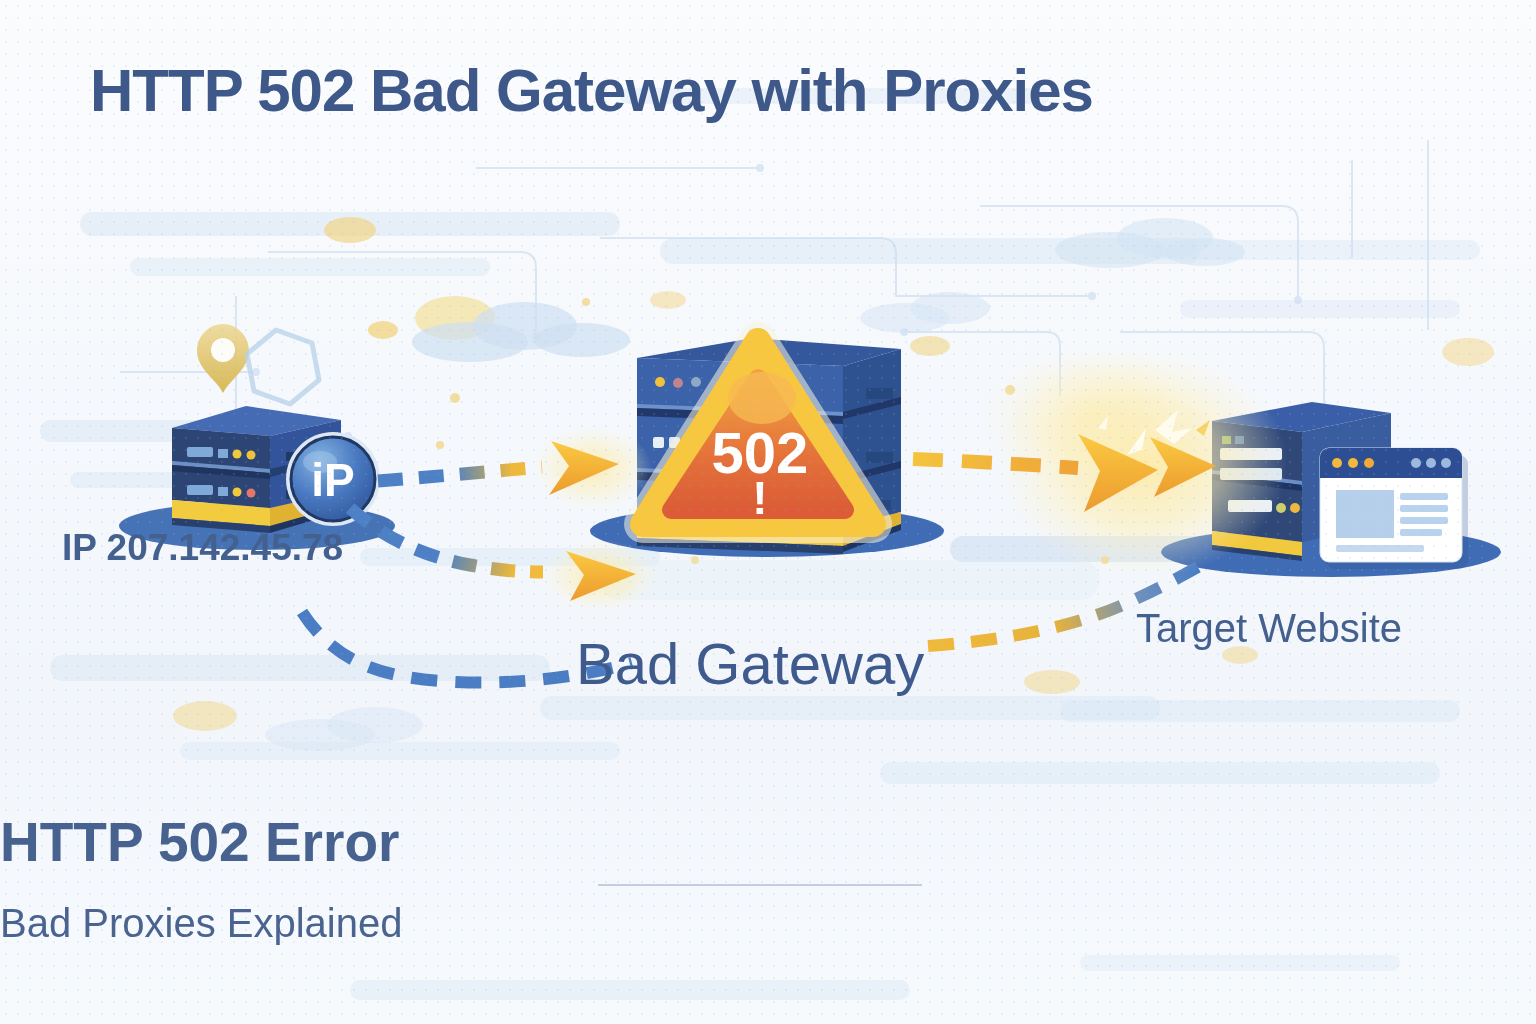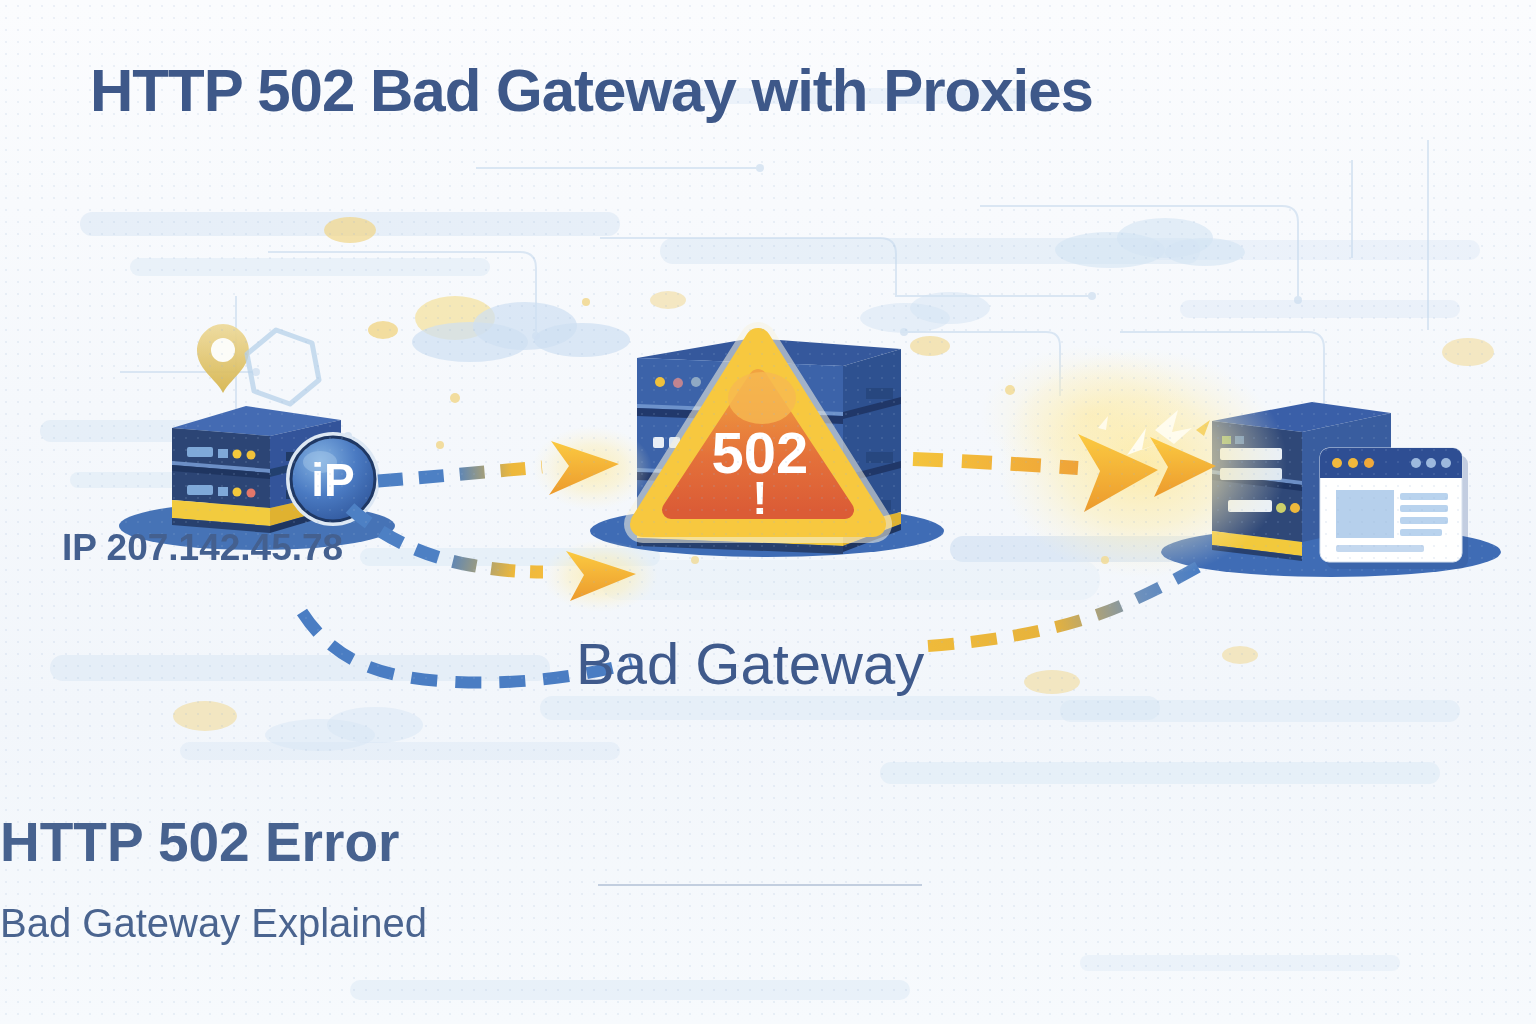--- a/index.html
+++ b/index.html
@@ -291,17 +291,18 @@
     <polygon points="1127,455 1146,428 1142,450 1160,443" fill="#fffdf2" opacity="0.95"></polygon>
     <polygon points="1155,430 1178,410 1172,432 1192,428 1174,444" fill="#fffdf2" opacity="0.9"></polygon>
     <polygon points="1196,430 1210,420 1204,436" fill="#f6d46a"></polygon>
     <polygon points="1098,428 1108,416 1106,430" fill="#fffdf2" opacity="0.85"></polygon>
   </g>
 </svg>
 
 <div class="txt title">HTTP 502 Bad Gateway with Proxies</div>
 <div class="txt ip-label">IP 207.142.45.78</div>
 <div class="txt bg-label">Bad Gateway</div>
+<div class="txt tw-label">Target Website</div>
 <div class="txt footer-heading">HTTP 502 Error</div>
 <div class="footer-divider"></div>
-<div class="txt footer-sub">Bad Gateway Explained</div>
+<div class="txt footer-sub">Bad Proxies Explained</div>
 
 </div>
 
 </body></html>

